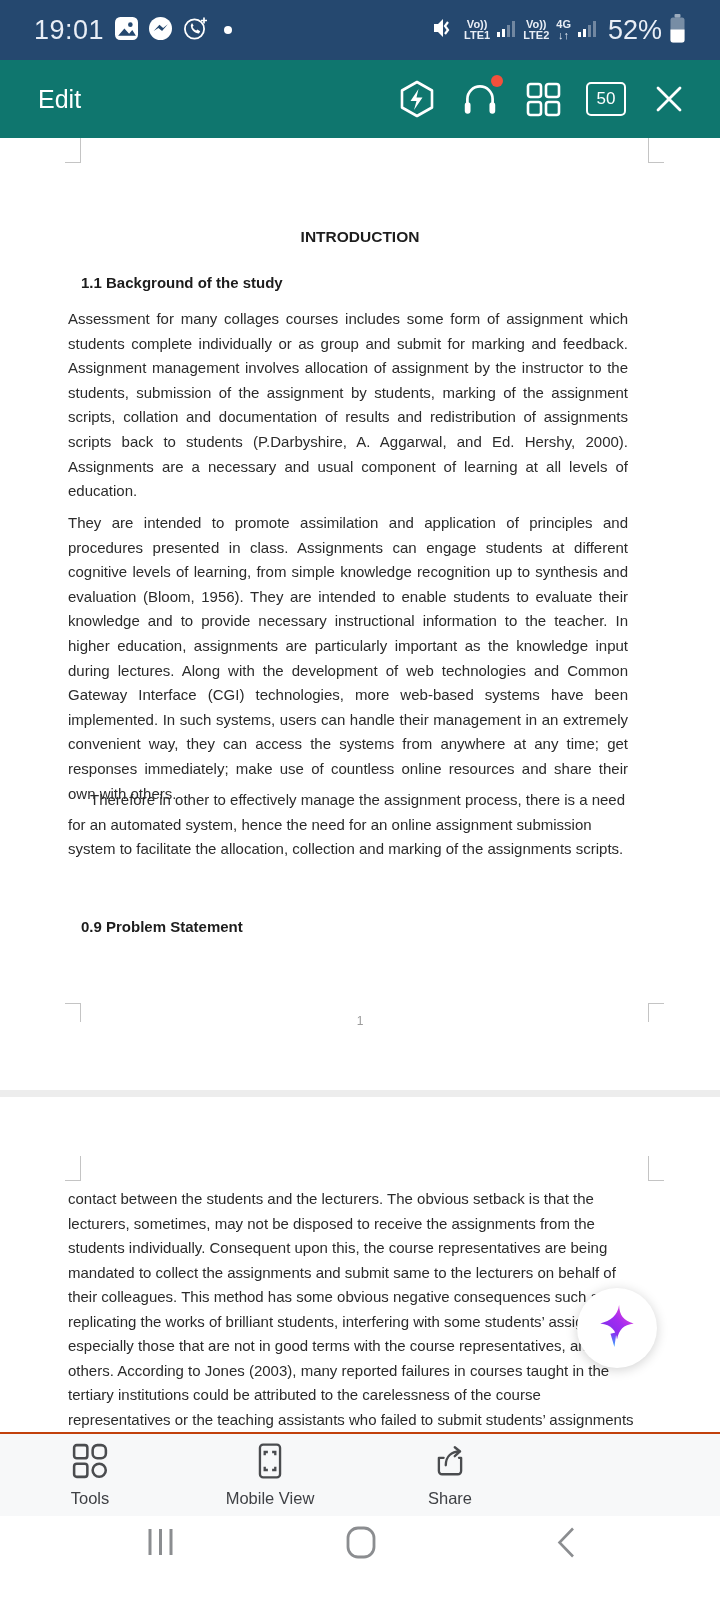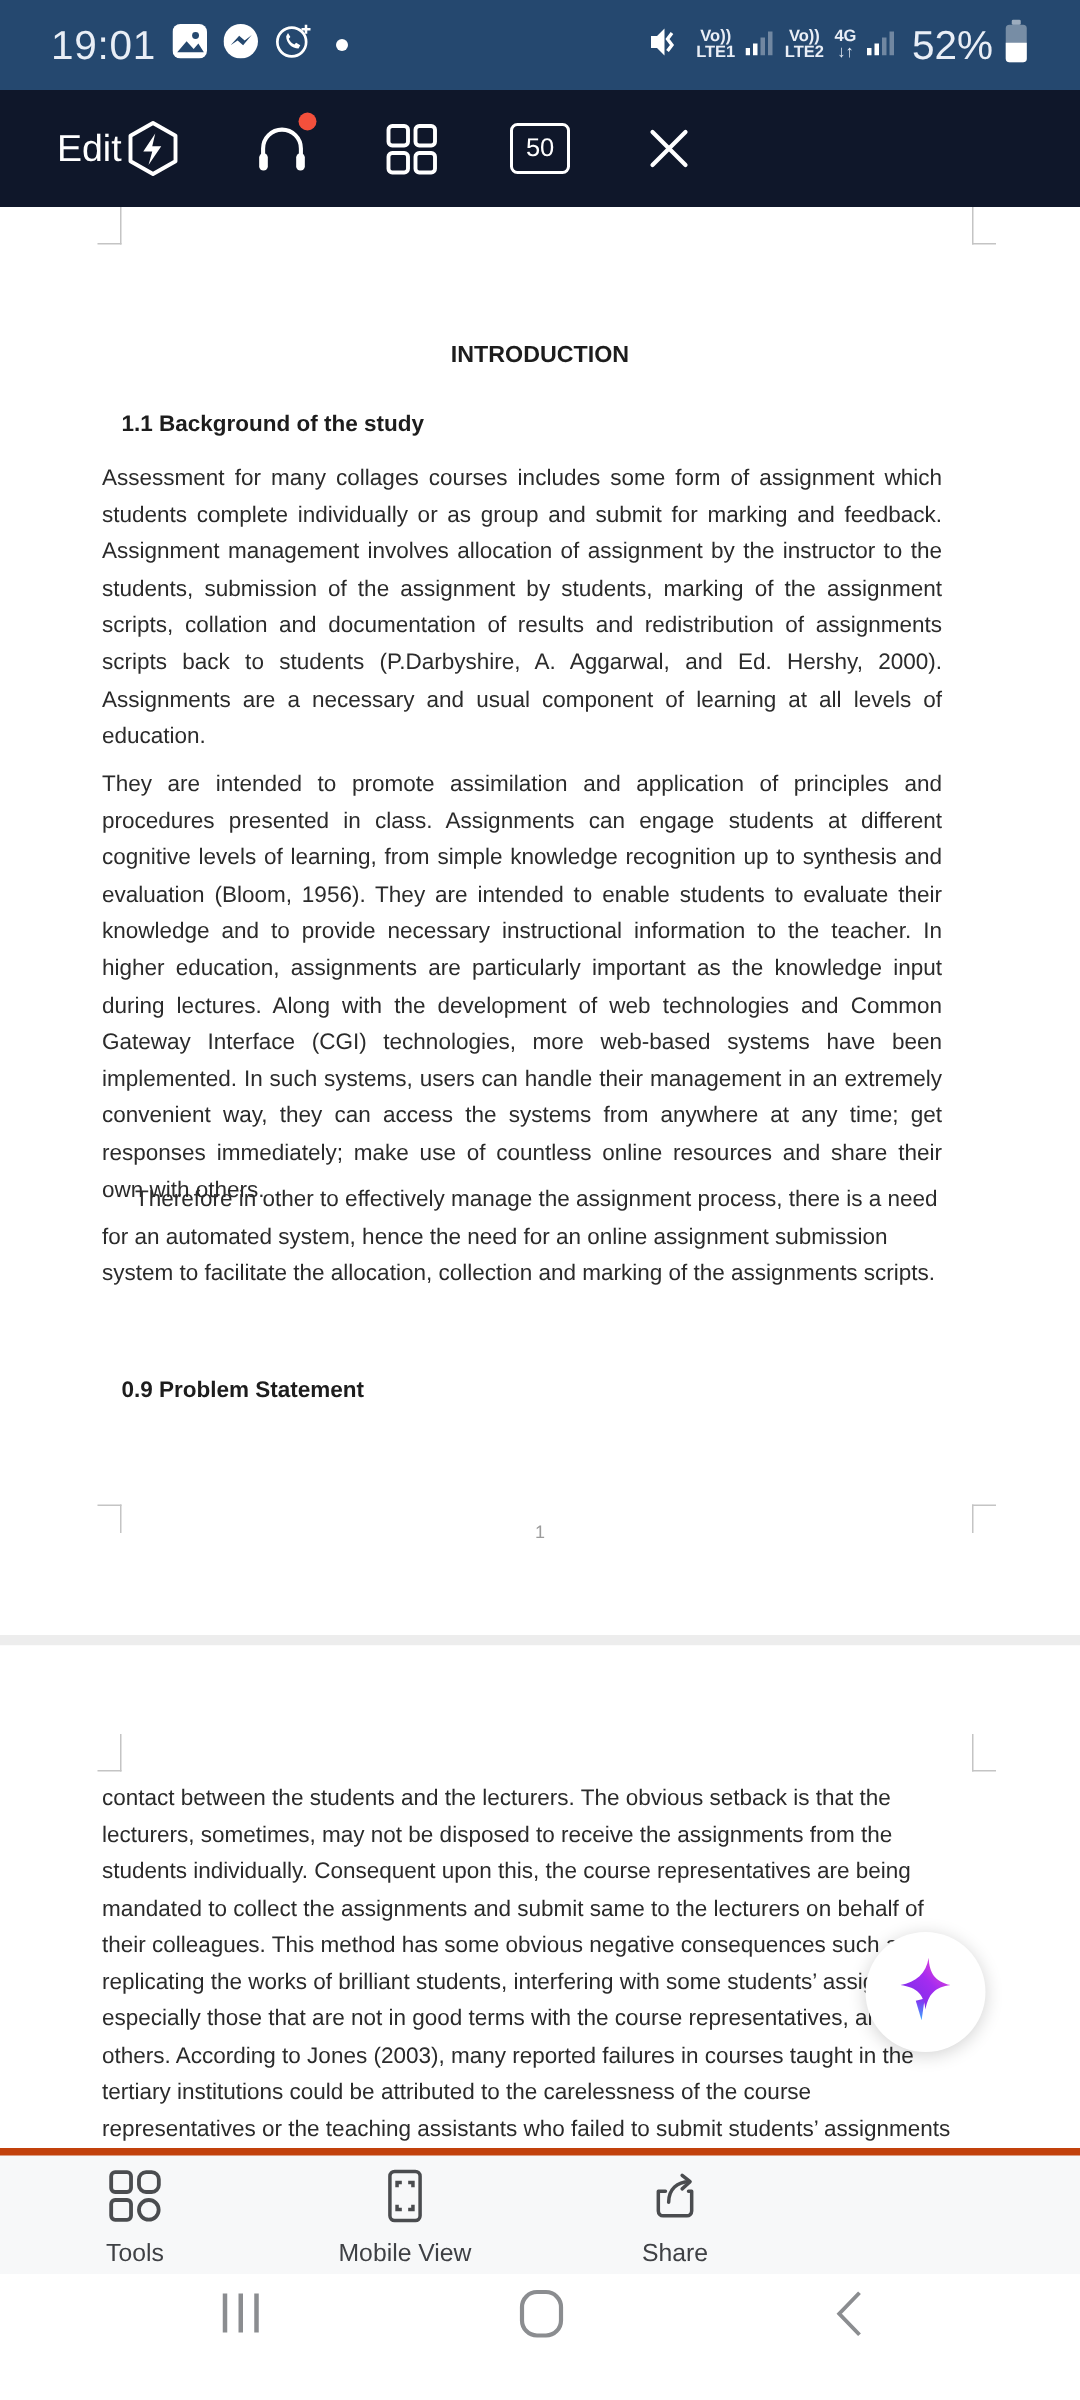--- a/index.html
+++ b/index.html
@@ -10,24 +10,24 @@
   .status-bar{position:absolute;top:0;left:0;width:720px;height:60px;background:#25486f;
     display:flex;align-items:center;justify-content:space-between;padding:0 34px 0 34px;color:#e9eef6;}
   .sb-left{display:flex;align-items:center;gap:11px;}
   .sb-time{font-size:27px;letter-spacing:.5px;}
   .sb-right{display:flex;align-items:center;gap:7px;}
   .sb-stack{display:flex;flex-direction:column;align-items:center;line-height:11px;font-size:11px;font-weight:700;}
   .sb-pct{font-size:27px;margin-left:4px;}
   .sb-dot{width:8px;height:8px;border-radius:50%;background:#fff;margin-left:4px;}
 
   
-  .app-bar{position:absolute;top:60px;left:0;width:720px;height:78px;background:#0f172a;
-    display:flex;align-items:center;justify-content:flex-start;padding:0 30px 0 38px;}
+  .app-bar{position:absolute;top:60px;left:0;width:720px;height:78px;background:#0f766e;
+    display:flex;align-items:center;justify-content:space-between;padding:0 30px 0 38px;}
   .ab-edit{color:#fff;font-size:25px;font-weight:500;}
-  .ab-icons{display:flex;align-items:center;gap:44px;}
+  .ab-icons{display:flex;align-items:center;gap:21px;}
   .ab-ic{position:relative;width:42px;height:42px;display:flex;align-items:center;justify-content:center;}
   .badge-dot{position:absolute;top:-3px;right:-2px;width:12px;height:12px;border-radius:50%;background:#f3503c;}
   .zoom-box{width:40px;height:34px;border:2.5px solid #fff;border-radius:5px;color:#fff;
     font-size:17px;display:flex;align-items:center;justify-content:center;}
 
   
   .page1{position:absolute;top:138px;left:0;width:720px;height:952px;background:#fff;}
   .page-gap{position:absolute;top:1090px;left:0;width:720px;height:7px;background:#ededed;}
   .page2{position:absolute;top:1097px;left:0;width:720px;height:335px;background:#fff;overflow:hidden;}
 
@@ -44,21 +44,21 @@
   .cm-tr{border-left:1.5px solid #c4c4c4;border-bottom:1.5px solid #c4c4c4;}
   .cm-bl{border-right:1.5px solid #c4c4c4;border-top:1.5px solid #c4c4c4;height:19px;}
   .cm-br{border-left:1.5px solid #c4c4c4;border-top:1.5px solid #c4c4c4;height:19px;}
 
   
   .fab{position:absolute;left:577px;top:1288px;width:80px;height:80px;border-radius:50%;background:#fff;
     box-shadow:0 2px 12px rgba(0,0,0,.18);display:flex;align-items:center;justify-content:center;z-index:5;}
 
   
   .bottom-bar{position:absolute;top:1432px;left:0;width:720px;height:84px;background:#f7f8f9;
-    border-top:5px solid #c2410c;display:flex;z-index:6;}
+    border-top:2px solid #c2410c;display:flex;z-index:6;}
   .bb-item{width:25%;display:flex;flex-direction:column;align-items:center;justify-content:flex-start;padding-top:9px;}
   .bb-label{font-size:16.5px;color:#3f4145;margin-top:6px;}
 
   
   .nav-bar{position:absolute;top:1516px;left:0;width:720px;height:84px;background:#fff;z-index:6;}
   .nv{position:absolute;display:flex;align-items:center;justify-content:center;}
 </style>
 </head>
 <body>
 

